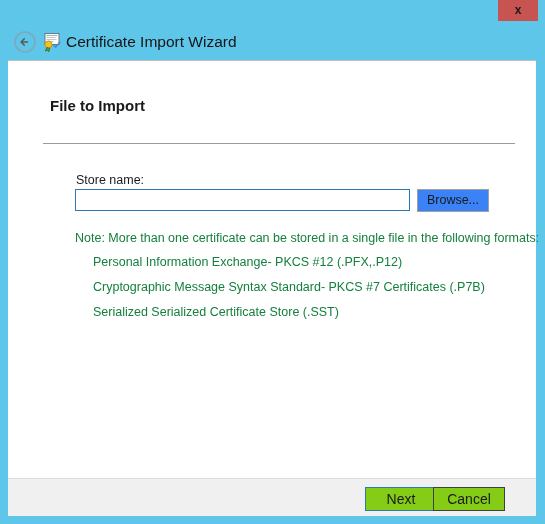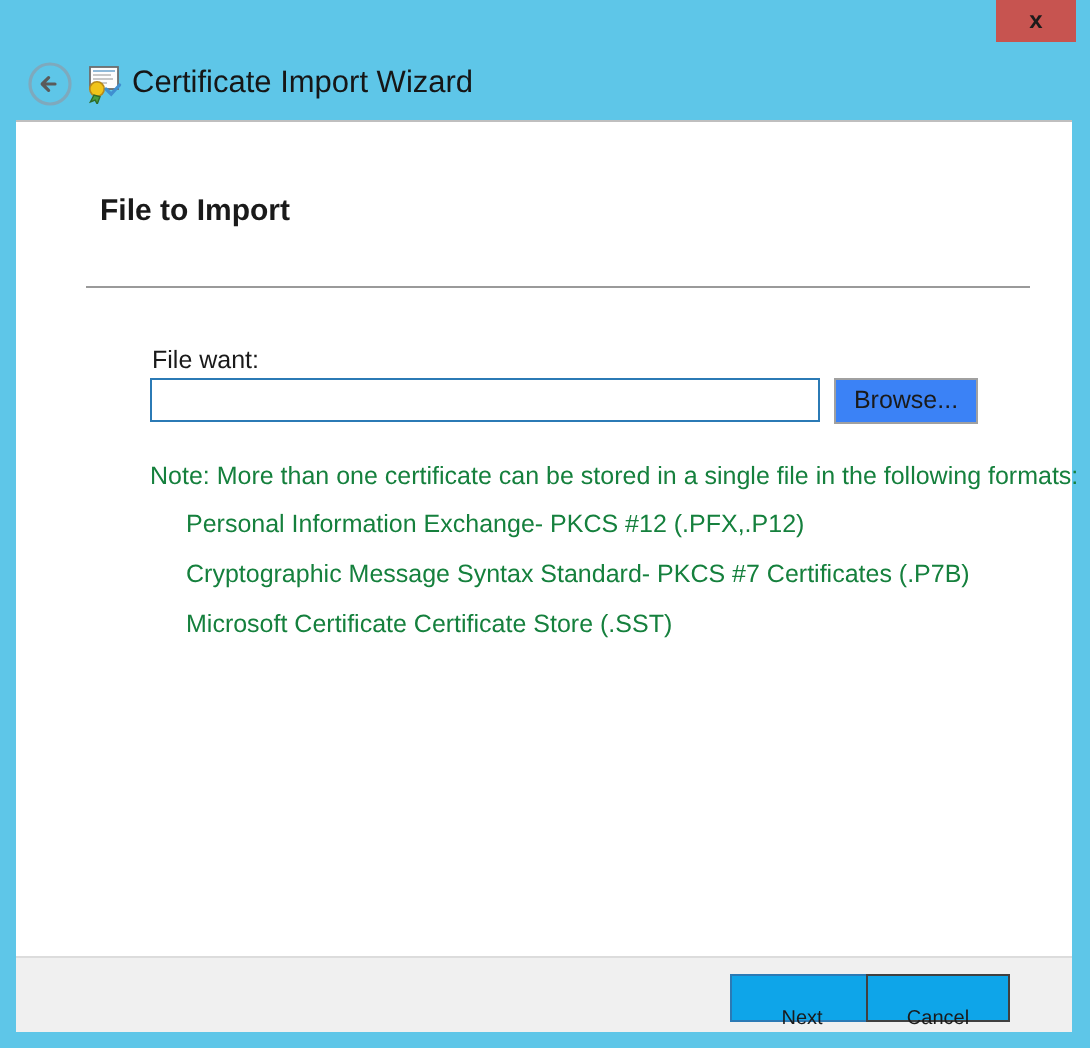--- a/index.html
+++ b/index.html
@@ -180,26 +180,26 @@
     background: #f0f0f0;
     border-top: 1px solid #dcdcdc;
     box-sizing: border-box;
   }
   .btn {
     position: absolute;
     top: 8px;
     width: 72px;
     height: 24px;
     box-sizing: border-box;
-    background: #0ea5e9;
-    font-family: "Liberation Sans", sans-serif;
-    font-size: 10px;
-    color: #1a1a1a;
-    cursor: pointer;
-    padding: 11px;
+    background: #84cc16;
+    font-family: "Liberation Sans", sans-serif;
+    font-size: 14px;
+    color: #1a1a1a;
+    cursor: pointer;
+    padding: 0;
     line-height: 22px;
     text-align: center;
   }
   .btn-next {
     right: 99px;
     border: 1px solid #2b7ab5;
   }
   .btn-cancel {
     right: 31px;
     border: 1px solid #404040;
@@ -237,33 +237,33 @@
     <div class="title-text">Certificate Import Wizard</div>
   </div>
 
   <div class="content">
 
     <div class="section-title">File to Import</div>
 
 
     <div class="divider"></div>
 
-    <div class="field-label">File want:</div>
+    <div class="field-label">Store name:</div>
 
     <input class="file-input" type="text" autofocus="" value="" style="">
 
     <button class="browse-button">Browse...</button>
 
     <div class="note-line note-intro">Note:  More than one certificate can be stored in a single file in the following formats:</div>
 
     <div class="note-line note-fmt-0">Personal Information Exchange- PKCS #12 (.PFX,.P12)</div>
 
     <div class="note-line note-fmt-1">Cryptographic Message Syntax Standard- PKCS #7 Certificates (.P7B)</div>
 
-    <div class="note-line note-fmt-2">Microsoft Certificate Certificate Store (.SST)</div>
+    <div class="note-line note-fmt-2">Serialized Serialized Certificate Store (.SST)</div>
   </div>
 
   <div class="footer">
     <button class="btn btn-next">Next</button>
     <button class="btn btn-cancel">Cancel</button>
   </div>
 
 </div>
 
 </body></html>

